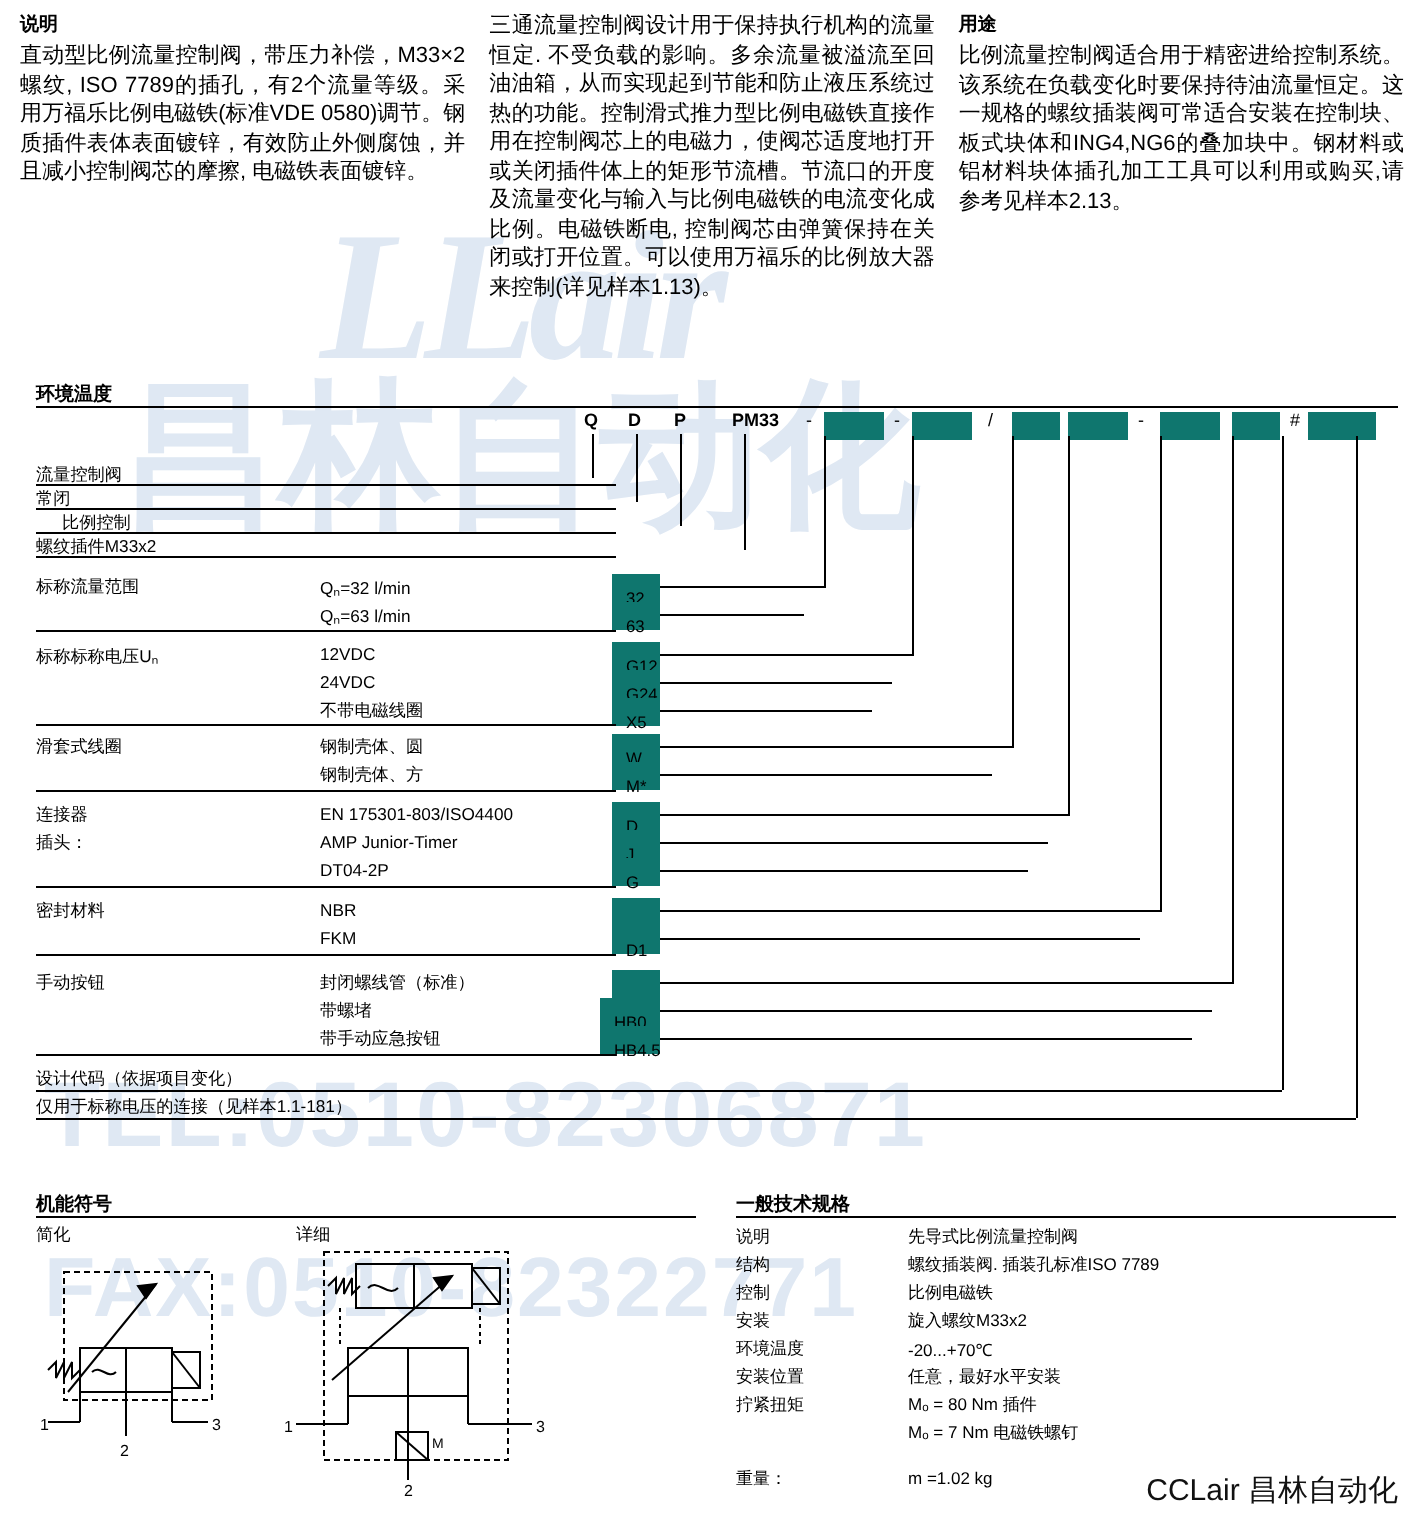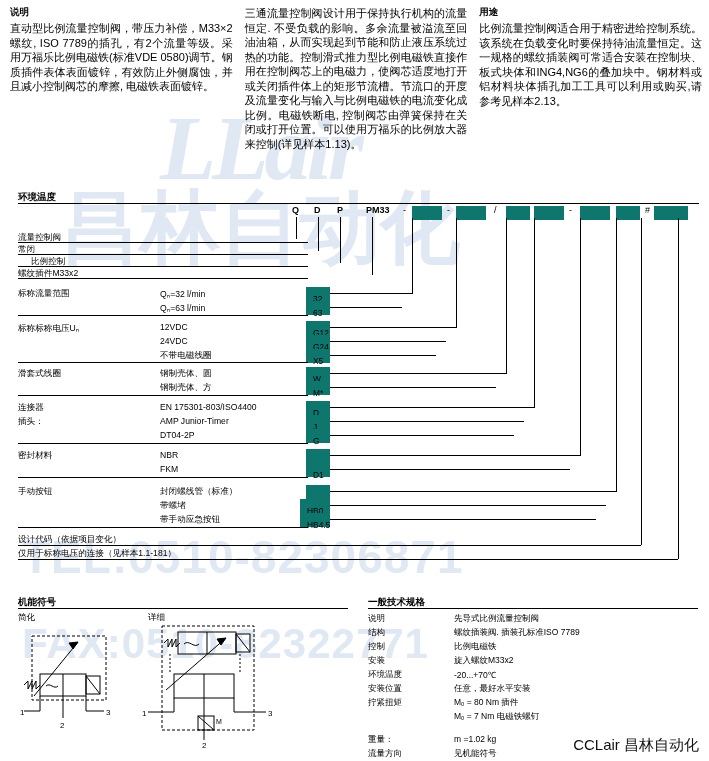--- a/index.html
+++ b/index.html
@@ -313,21 +313,17 @@
         <td>Mₒ = 80 Nm  插件</td>
       </tr>
       <tr>
         <td class="k"></td>
         <td>Mₒ =  7 Nm  电磁铁螺钉</td>
       </tr>
       <tr>
         <td class="k" style="padding-top:10px;">重量：</td>
         <td style="padding-top:10px;">m =1.02 kg</td>
       </tr>
-      <tr>
-        <td class="k">流量方向</td>
-        <td>见机能符号</td>
-      </tr>
     </tbody>
   </table>
 </div>
 
 <div class="brand">CCLair 昌林自动化</div>
 
 </body></html>

